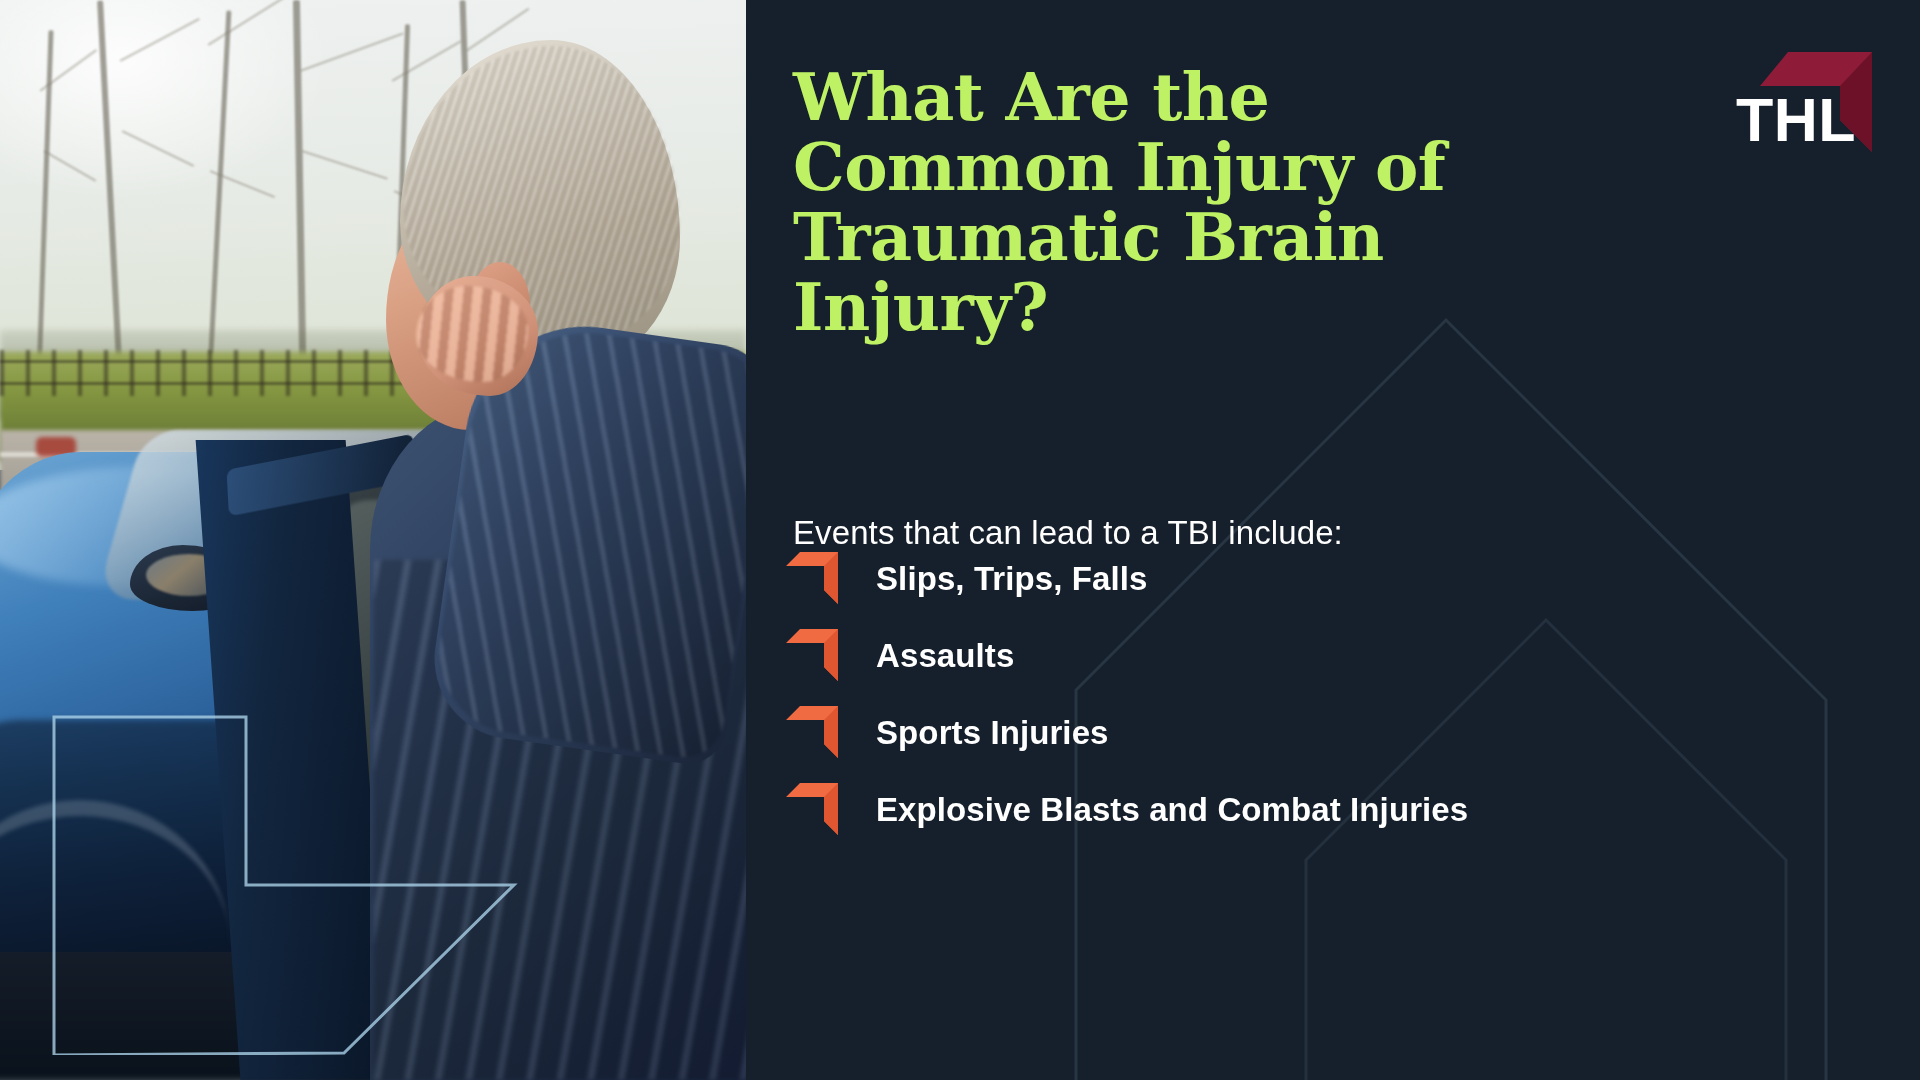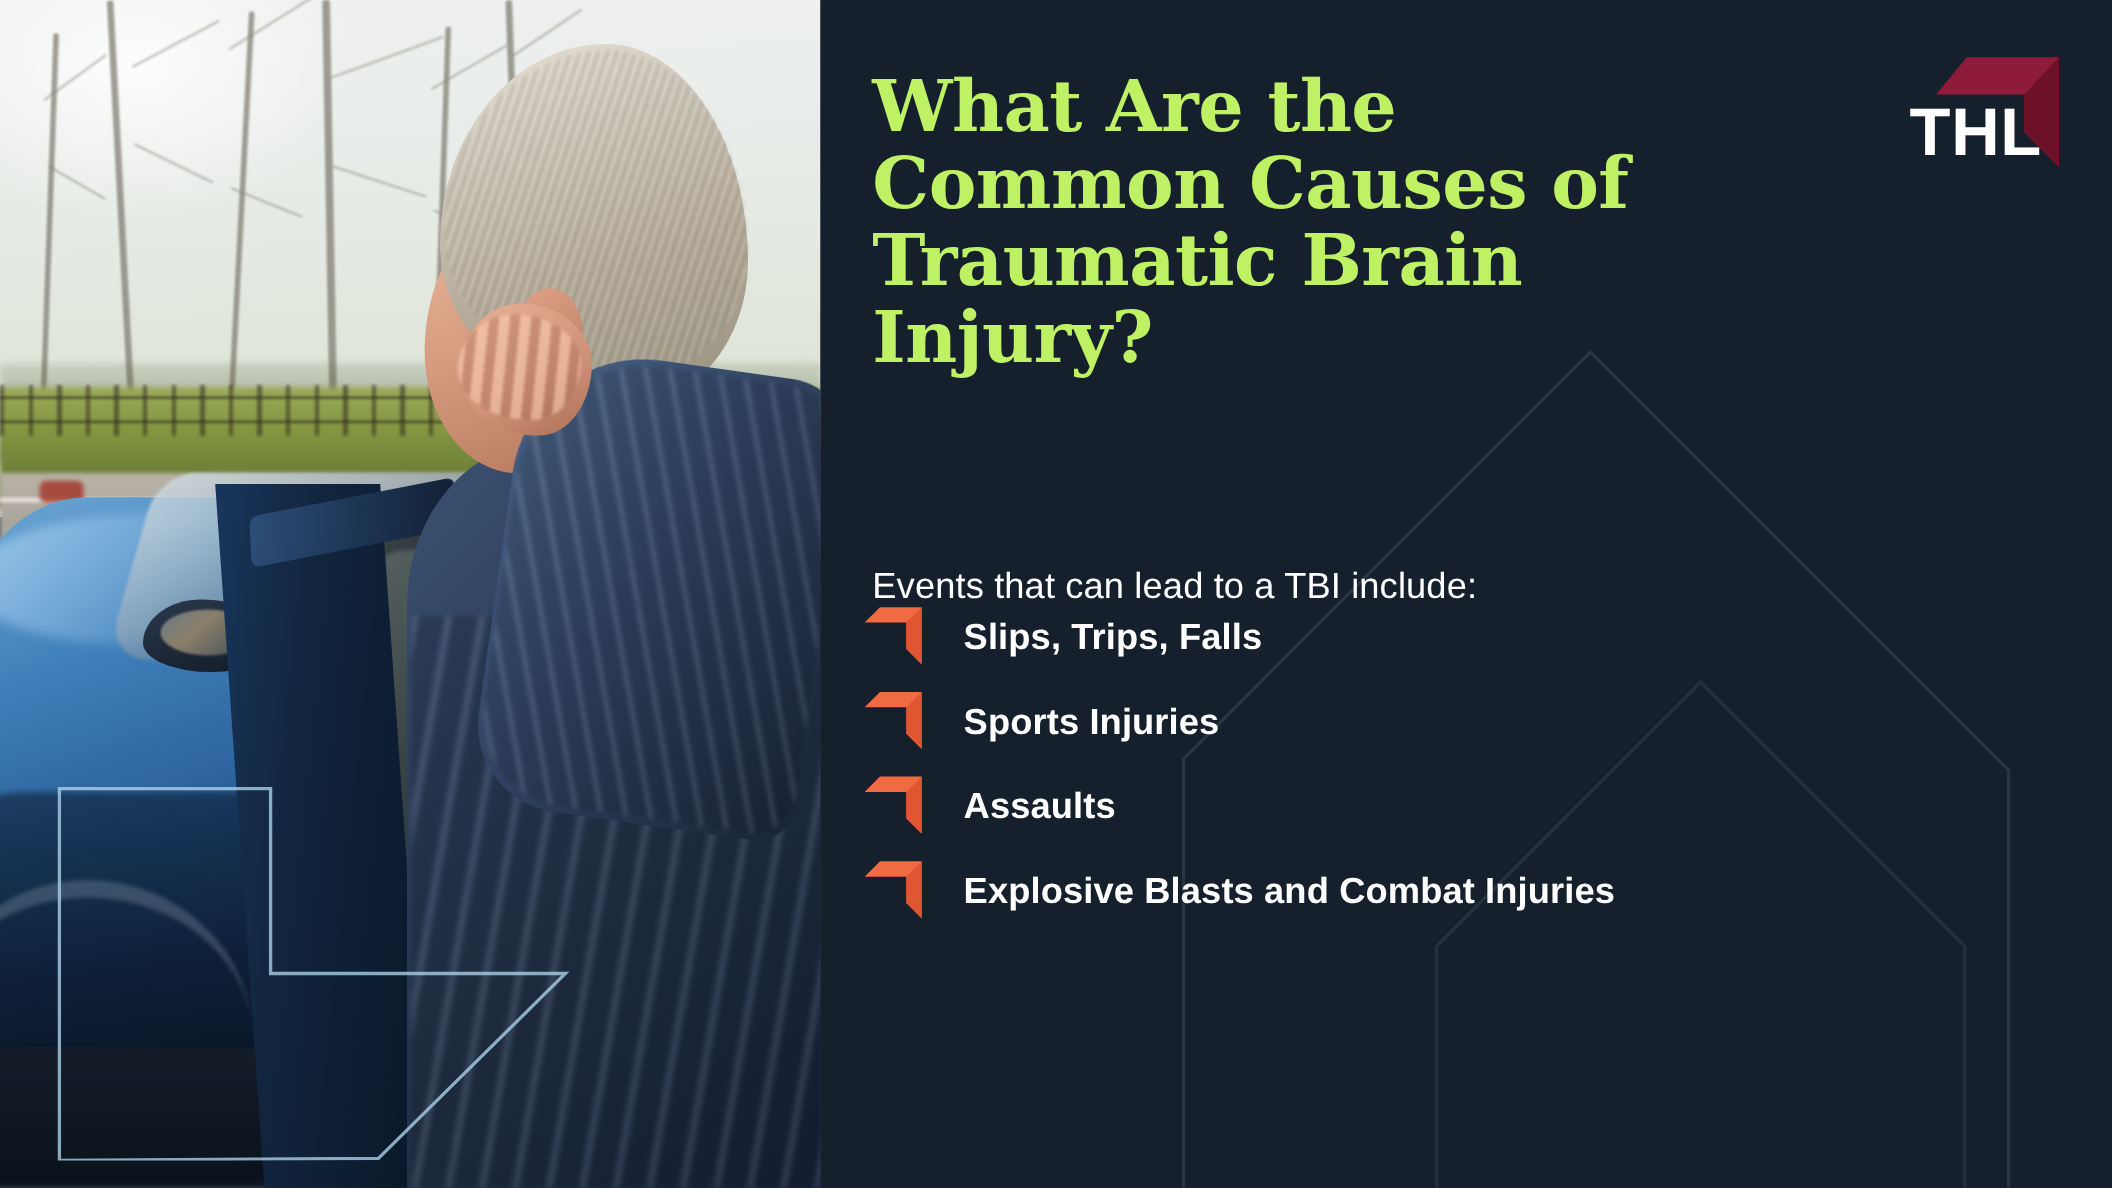--- a/index.html
+++ b/index.html
@@ -403,21 +403,21 @@
     <div class="logo">
       <svg viewBox="0 0 142 118" width="142" height="118">
         <polygon points="30,52 58,18 142,18 142,118 110,86 110,52" fill="#8e1c38"></polygon>
         <polygon points="142,18 142,118 110,86 110,52" fill="#6d1129"></polygon>
       </svg>
       <div class="logo-text">THL</div>
     </div>
 
     <h1 class="headline">
       <span>What Are the</span><br>
-      <span>Common Causes of</span><br>
+      <span>Common Injury of</span><br>
       <span>Traumatic Brain</span><br>
       <span>Injury?</span>
     </h1>
 
     <p class="subhead">Events that can lead to a TBI include:</p>
 
     <ul class="bullets">
       <li class="bullet">
         <span class="bullet-icon">
           <svg viewBox="0 0 52 56" width="52" height="56">
@@ -427,30 +427,30 @@
         </span>
         <span class="bullet-label">Slips, Trips, Falls</span>
       </li>
       <li class="bullet">
         <span class="bullet-icon">
           <svg viewBox="0 0 52 56" width="52" height="56">
             <polygon points="0,18 14,4 52,4 52,56 38,42 38,18" fill="#f06a42"></polygon>
             <polygon points="52,4 52,56 38,42 38,18" fill="#e05631"></polygon>
           </svg>
         </span>
-        <span class="bullet-label">Sports Injuries</span>
+        <span class="bullet-label">Assaults</span>
       </li>
       <li class="bullet">
         <span class="bullet-icon">
           <svg viewBox="0 0 52 56" width="52" height="56">
             <polygon points="0,18 14,4 52,4 52,56 38,42 38,18" fill="#f06a42"></polygon>
             <polygon points="52,4 52,56 38,42 38,18" fill="#e05631"></polygon>
           </svg>
         </span>
-        <span class="bullet-label">Assaults</span>
+        <span class="bullet-label">Sports Injuries</span>
       </li>
       <li class="bullet">
         <span class="bullet-icon">
           <svg viewBox="0 0 52 56" width="52" height="56">
             <polygon points="0,18 14,4 52,4 52,56 38,42 38,18" fill="#f06a42"></polygon>
             <polygon points="52,4 52,56 38,42 38,18" fill="#e05631"></polygon>
           </svg>
         </span>
         <span class="bullet-label">Explosive Blasts and Combat Injuries</span>
       </li>

